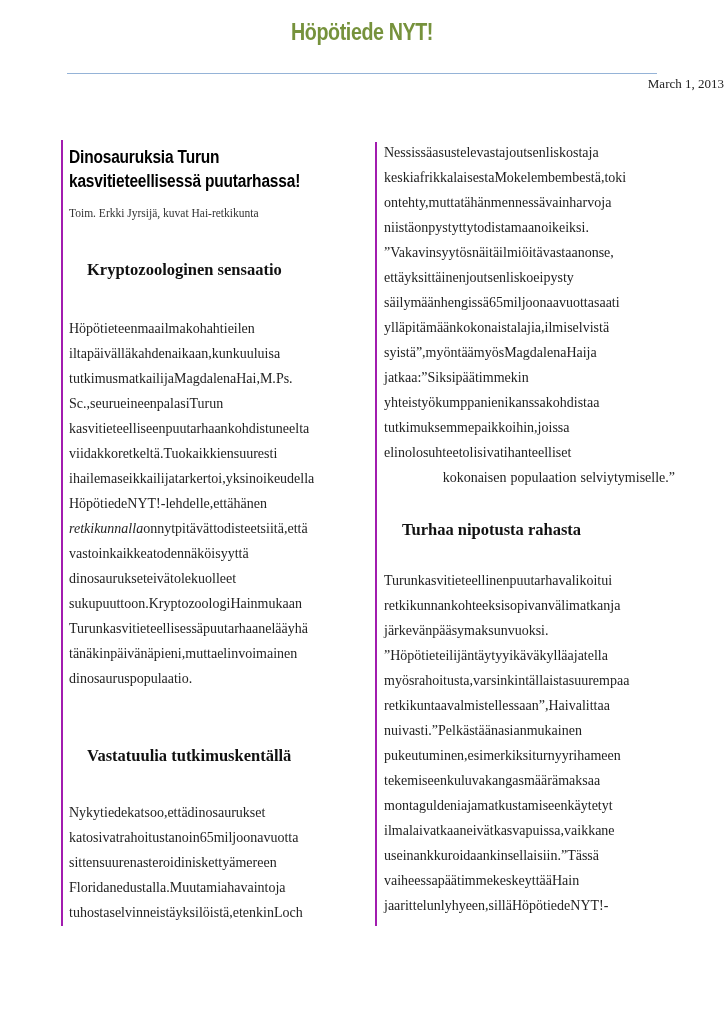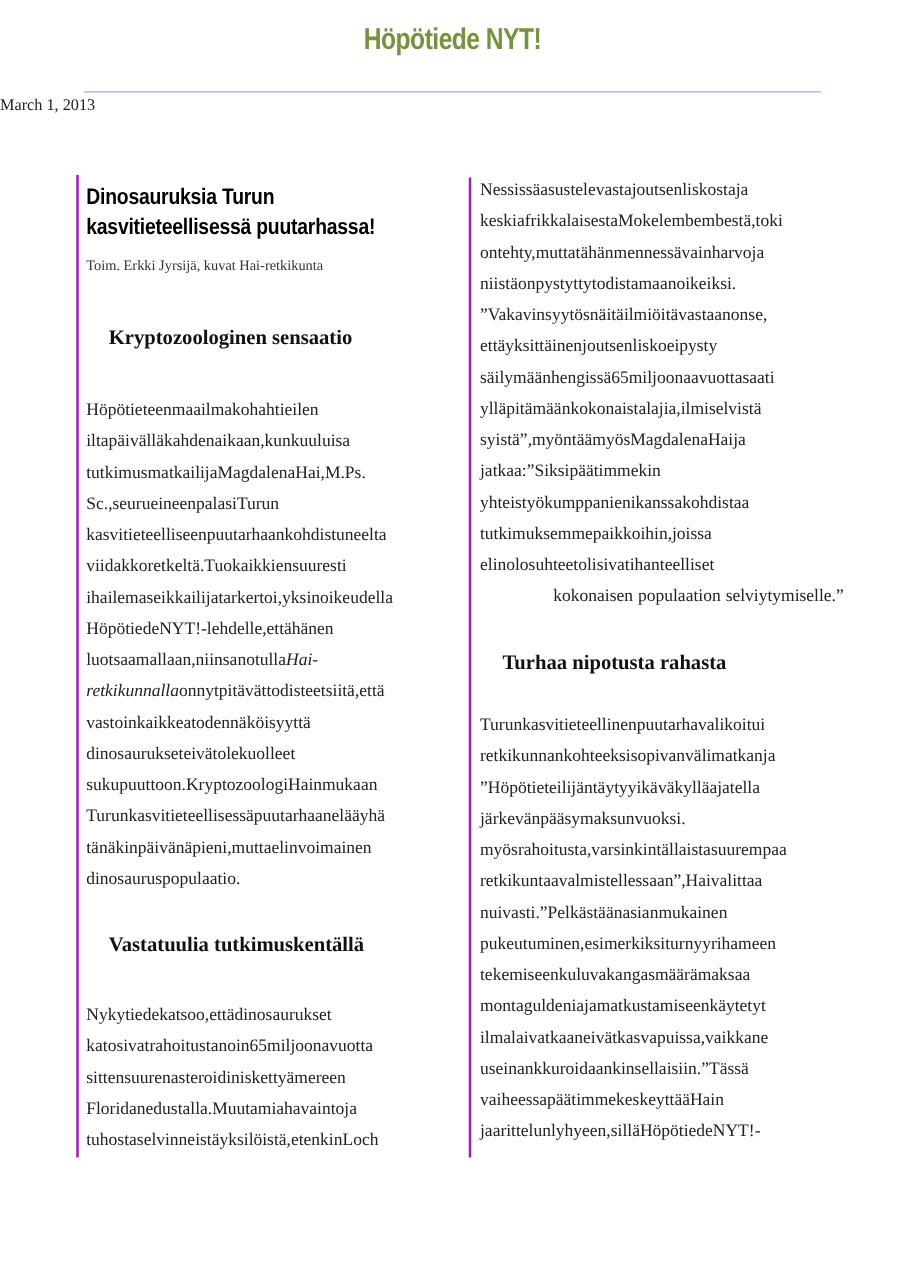--- a/index.html
+++ b/index.html
@@ -11,21 +11,21 @@
     position: absolute; left: 0; top: 18px; width: 724px; text-align: center;
     font-family: "Liberation Sans", sans-serif; font-weight: bold;
     font-size: 24px; letter-spacing: -0.5px; color: #76923c;
     transform: scaleX(0.82); transform-origin: center;
   }
   .rule {
     position: absolute; left: 67px; top: 73px; width: 590px; height: 1px;
     background: #95b3d7;
   }
   .dateline {
-    position: absolute; left: 0; top: 76px; width: 724px; text-align: left;
+    position: absolute; left: 0; top: 76px; width: 724px; text-align: right;
     font-size: 13px; color: #222;
   }
   .col {
     position: absolute; top: 140px; height: 786px;
     border-left: 2px solid #a21caf;
     text-decoration: underline;
   }
   .col-left { left: 61px; width: 300px; }
   .col-right { left: 375px; width: 300px; top: 142px; height: 784px; }
   .col-inner { position: absolute; left: 6px; width: 291px; }
@@ -117,26 +117,20 @@
           <span>yksinoikeudella</span>
         </div>
         <div class="flex-line">
           <span>Höpötiede</span>
           <span>NYT!</span>
           <span>-lehdelle,</span>
           <span>että</span>
           <span>hänen</span>
         </div>
         <div class="flex-line">
-          <span>luotsaamallaan,</span>
-          <span>niin</span>
-          <span>sanotulla</span>
-          <span style="font-style: italic;">Hai-</span>
-        </div>
-        <div class="flex-line">
           <span style="font-style: italic;">retkikunnalla</span>
           <span>on</span>
           <span>nyt</span>
           <span>pitävät</span>
           <span>todisteet</span>
           <span>siitä,</span>
           <span>että</span>
         </div>
         <div class="flex-line">
           <span>vastoin</span>
@@ -321,30 +315,30 @@
           <span>valikoitui</span>
         </div>
         <div class="flex-line">
           <span>retkikunnan</span>
           <span>kohteeksi</span>
           <span>sopivan</span>
           <span>välimatkan</span>
           <span>ja</span>
         </div>
         <div class="flex-line">
+          <span>järkevän</span>
+          <span>pääsymaksun</span>
+          <span>vuoksi.</span>
+        </div>
+        <div class="flex-line">
           <span>”Höpötieteilijän</span>
           <span>täytyy</span>
           <span>ikävä</span>
           <span>kyllä</span>
           <span>ajatella</span>
-        </div>
-        <div class="flex-line">
-          <span>järkevän</span>
-          <span>pääsymaksun</span>
-          <span>vuoksi.</span>
         </div>
         <div class="flex-line">
           <span>myös</span>
           <span>rahoitusta,</span>
           <span>varsinkin</span>
           <span>tällaista</span>
           <span>suurempaa</span>
         </div>
         <div class="flex-line">
           <span>retkikuntaa</span>

